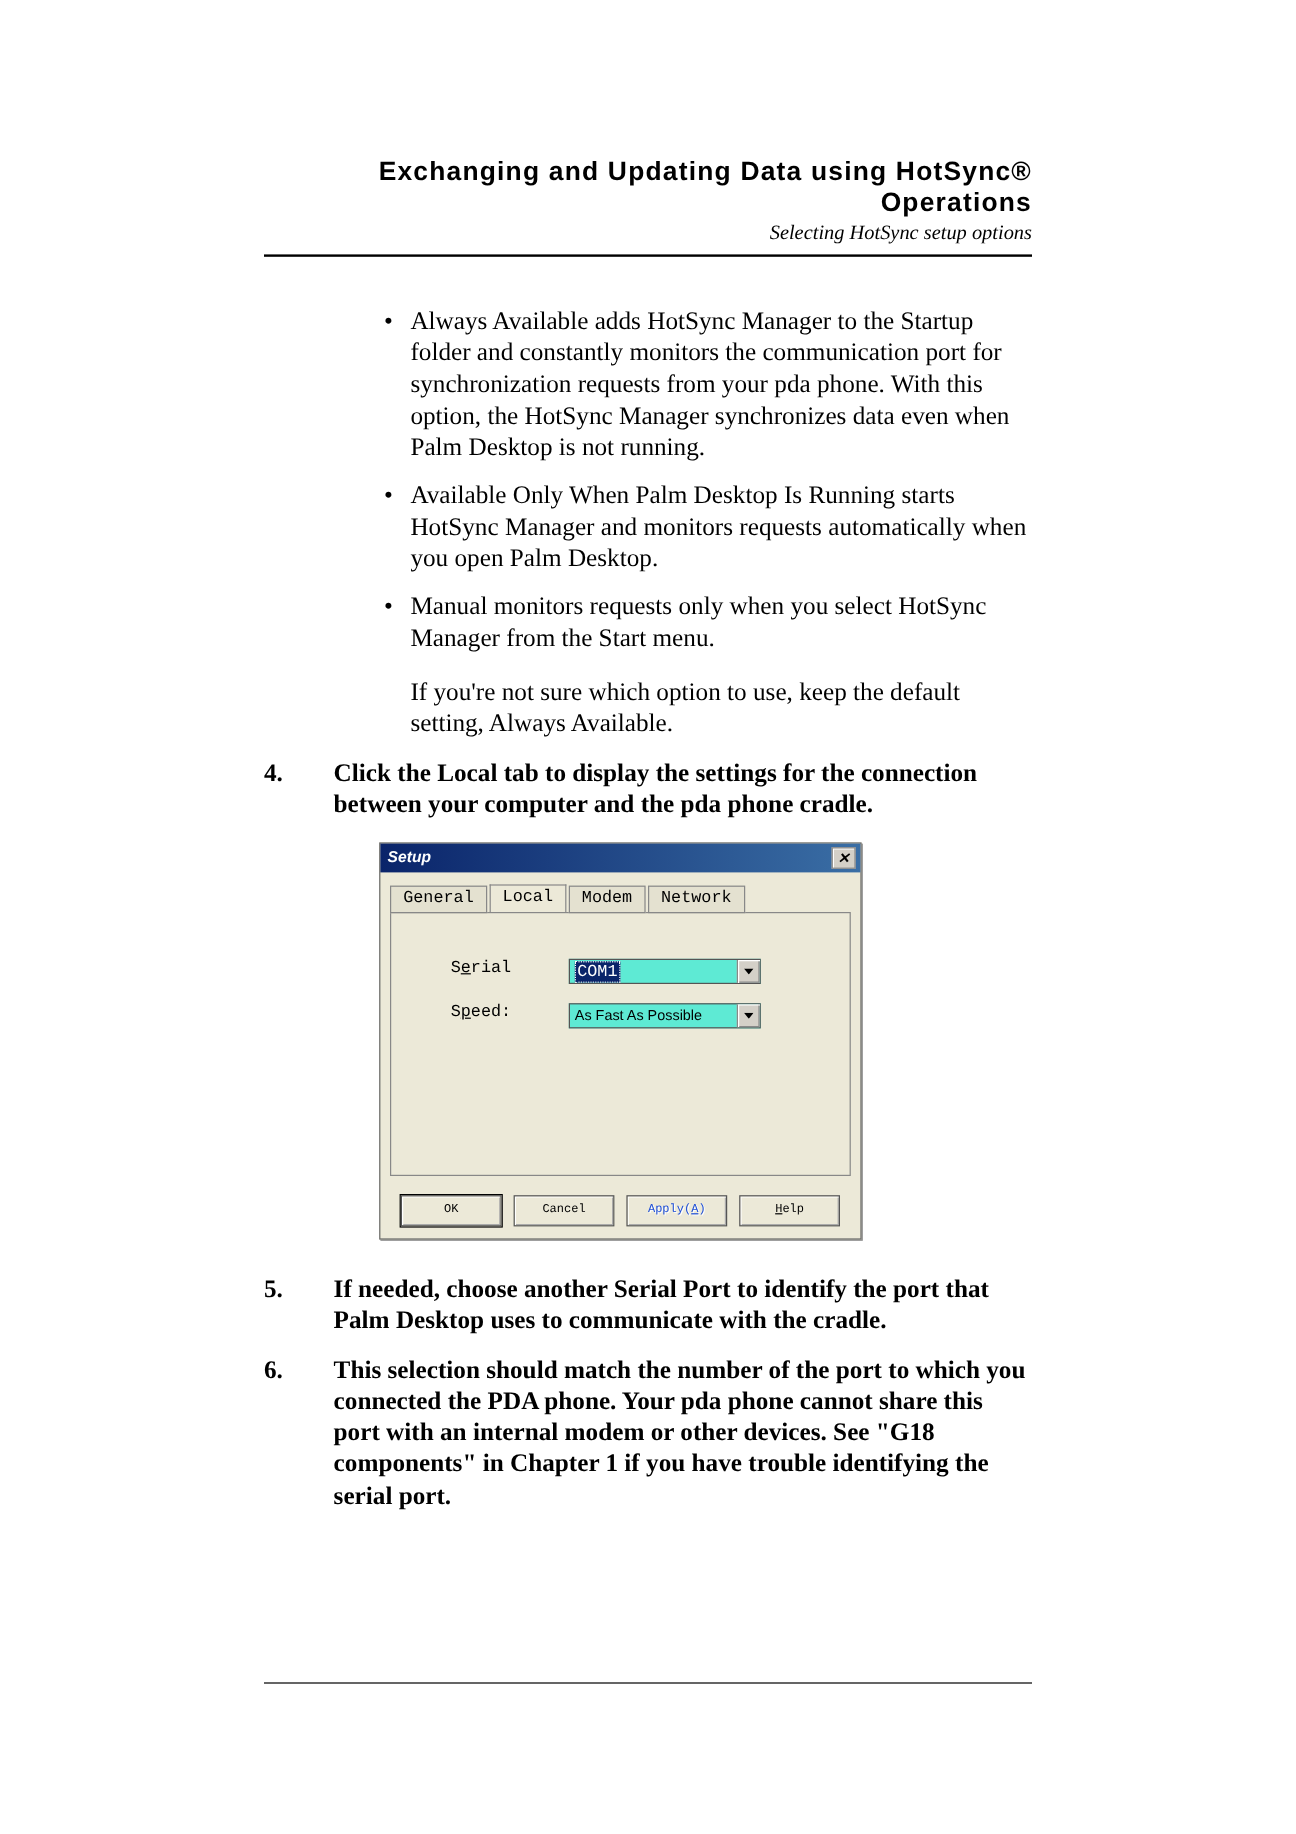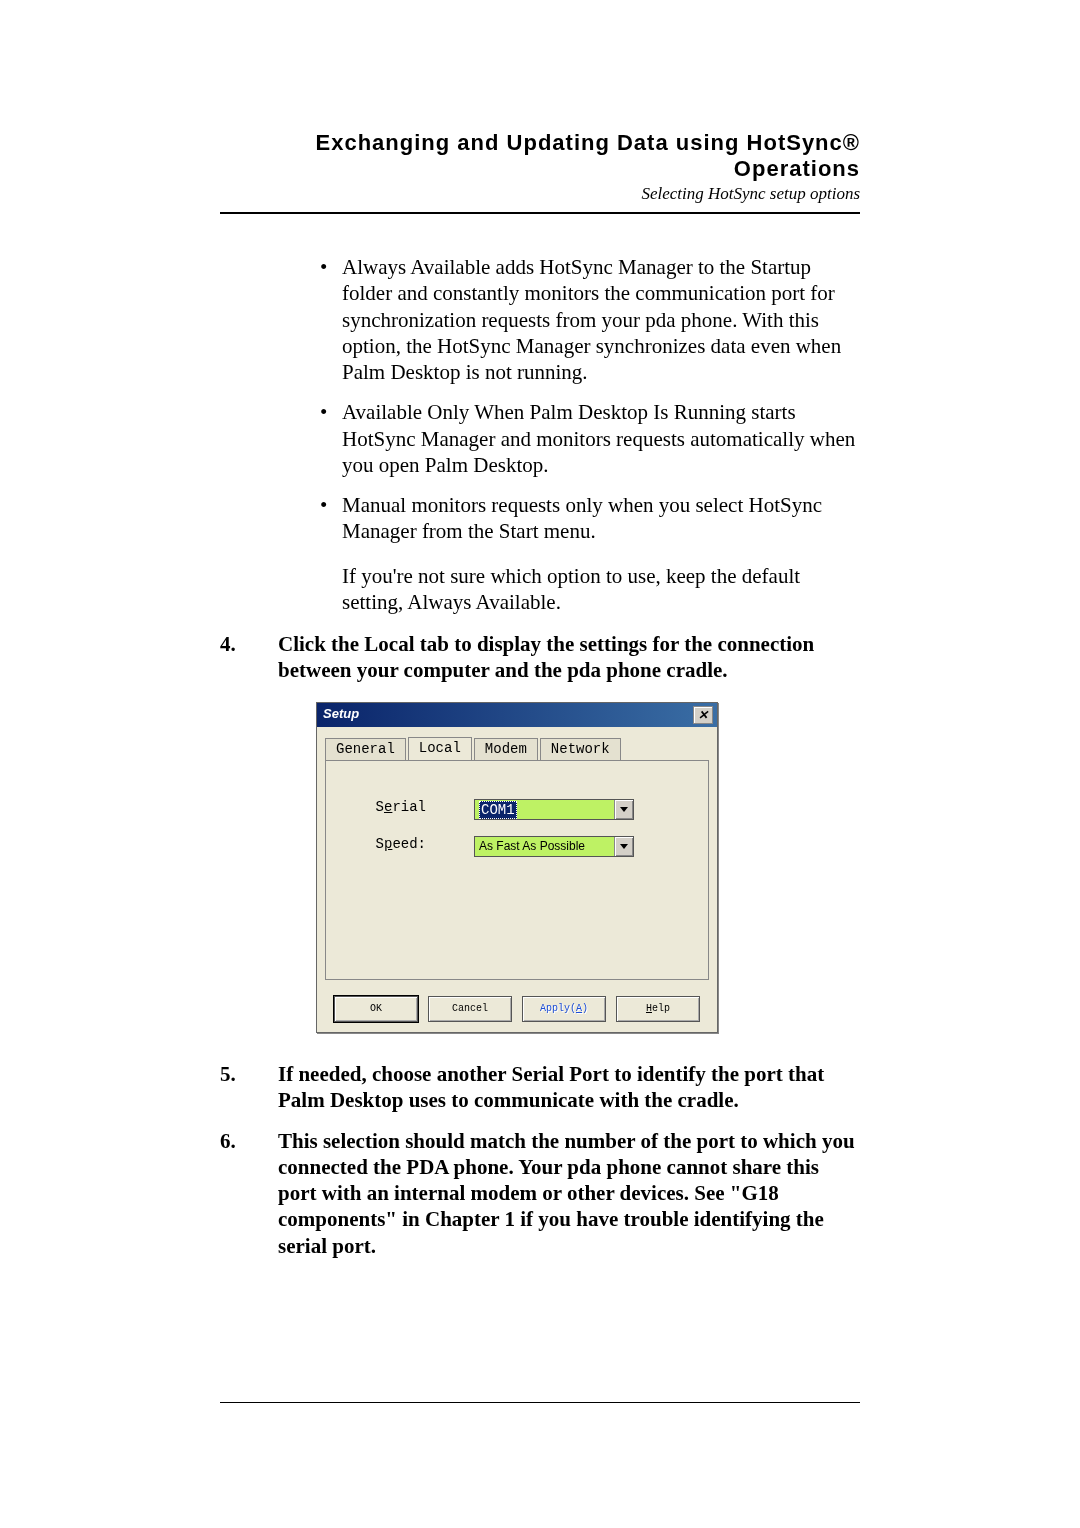--- a/index.html
+++ b/index.html
@@ -155,21 +155,21 @@
   .field-label {
     width: 80px;
     text-align: right;
     padding-right: 8px;
   }
   .field-label .ul { text-decoration: underline; }
   .combo {
     display: flex;
     width: 160px;
     border: 1px solid #555;
-    background: #bef264;
+    background: #5eead4;
     height: 21px;
     box-sizing: border-box;
   }
   .combo-input {
     flex: 1;
     padding: 2px 4px;
     font-family: Tahoma, Arial, sans-serif;
     font-size: 12px;
     overflow: hidden;
     white-space: nowrap;

